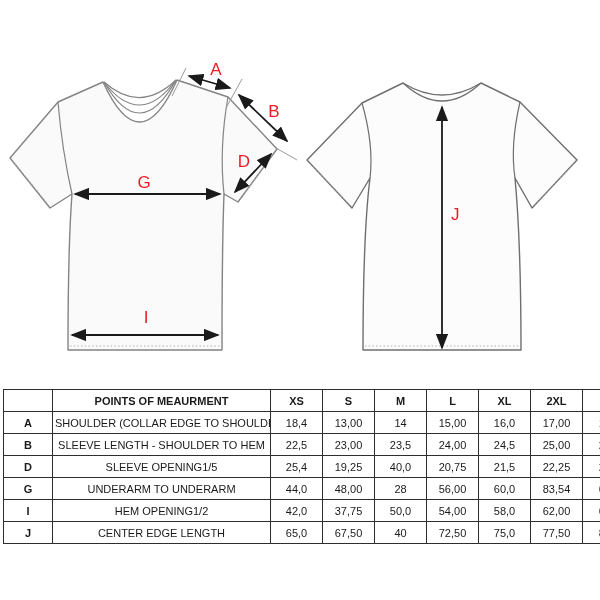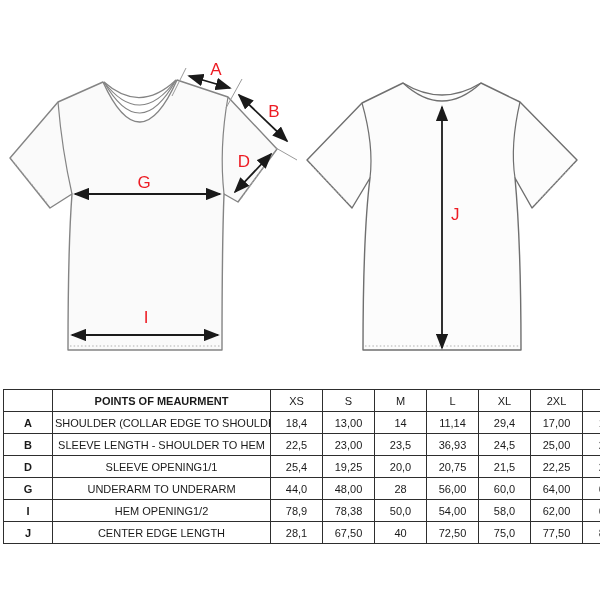--- a/index.html
+++ b/index.html
@@ -14,21 +14,21 @@
   .dim{stroke:#1a1a1a;stroke-width:1.8;}
   .ext{stroke:#9a9a9a;stroke-width:1;}
   .dim-label{fill:#ed1c24;font-size:17px;font-family:"Liberation Sans",sans-serif;}
   table.size-table{position:absolute;left:3px;top:389px;width:594px;height:147px;
         border-collapse:collapse;table-layout:fixed;}
   table.size-table td{border:1.3px solid #2e2e2e;font-size:11px;color:#1a1a1a;
         height:21px;padding:0 2px;text-align:center;overflow:hidden;white-space:nowrap;}
   td.letter-cell{width:44px;color:#ed1c24;font-weight:bold;}
   td.desc-cell{width:213px;text-align:left;padding-left:5px;}
   td.desc-head{font-weight:bold;}
-  td.size-head{font-weight:normal;width:47px;}
+  td.size-head{font-weight:bold;width:47px;}
   td.wide{width:55px;}
 </style>
 </head>
 <body>
 
 <div id="page">
 
   <svg id="diagram-svg" width="600" height="385" viewBox="0 0 600 385">
     <defs>
       <marker id="ah" markerWidth="9" markerHeight="7" refX="8" refY="3.5" orient="auto-start-reverse">
@@ -100,78 +100,78 @@
         <td class="size-head">2XL</td>
         <td class="size-head wide">3XL</td>
       </tr>
 
       <tr>
         <td class="letter-cell">A</td>
         <td class="desc-cell">SHOULDER (COLLAR EDGE TO SHOULDER EDGE)</td>
         <td>18,4</td>
         <td>13,00</td>
         <td>14</td>
-        <td>11,14</td>
-        <td>29,4</td>
+        <td>15,00</td>
+        <td>16,0</td>
         <td>17,00</td>
         <td>18,00</td>
       </tr>
 
       <tr>
         <td class="letter-cell">B</td>
         <td class="desc-cell">SLEEVE LENGTH - SHOULDER TO HEM</td>
         <td>22,5</td>
         <td>23,00</td>
         <td>23,5</td>
-        <td>36,93</td>
+        <td>24,00</td>
         <td>24,5</td>
         <td>25,00</td>
         <td>25,50</td>
       </tr>
 
       <tr>
         <td class="letter-cell">D</td>
-        <td class="desc-cell">SLEEVE OPENING1/1</td>
+        <td class="desc-cell">SLEEVE OPENING1/5</td>
         <td>25,4</td>
         <td>19,25</td>
-        <td>20,0</td>
+        <td>40,0</td>
         <td>20,75</td>
         <td>21,5</td>
         <td>22,25</td>
         <td>23,00</td>
       </tr>
 
       <tr>
         <td class="letter-cell">G</td>
         <td class="desc-cell">UNDERARM TO UNDERARM</td>
         <td>44,0</td>
         <td>48,00</td>
         <td>28</td>
         <td>56,00</td>
         <td>60,0</td>
-        <td>64,00</td>
+        <td>83,54</td>
         <td>68,00</td>
       </tr>
 
       <tr>
         <td class="letter-cell">I</td>
         <td class="desc-cell">HEM OPENING1/2</td>
-        <td>78,9</td>
-        <td>78,38</td>
+        <td>42,0</td>
+        <td>37,75</td>
         <td>50,0</td>
         <td>54,00</td>
         <td>58,0</td>
         <td>62,00</td>
         <td>66,00</td>
       </tr>
 
       <tr>
         <td class="letter-cell">J</td>
         <td class="desc-cell">CENTER EDGE LENGTH</td>
-        <td>28,1</td>
+        <td>65,0</td>
         <td>67,50</td>
         <td>40</td>
         <td>72,50</td>
         <td>75,0</td>
         <td>77,50</td>
         <td>80,00</td>
       </tr>
     </tbody>
   </table>
 </div>

